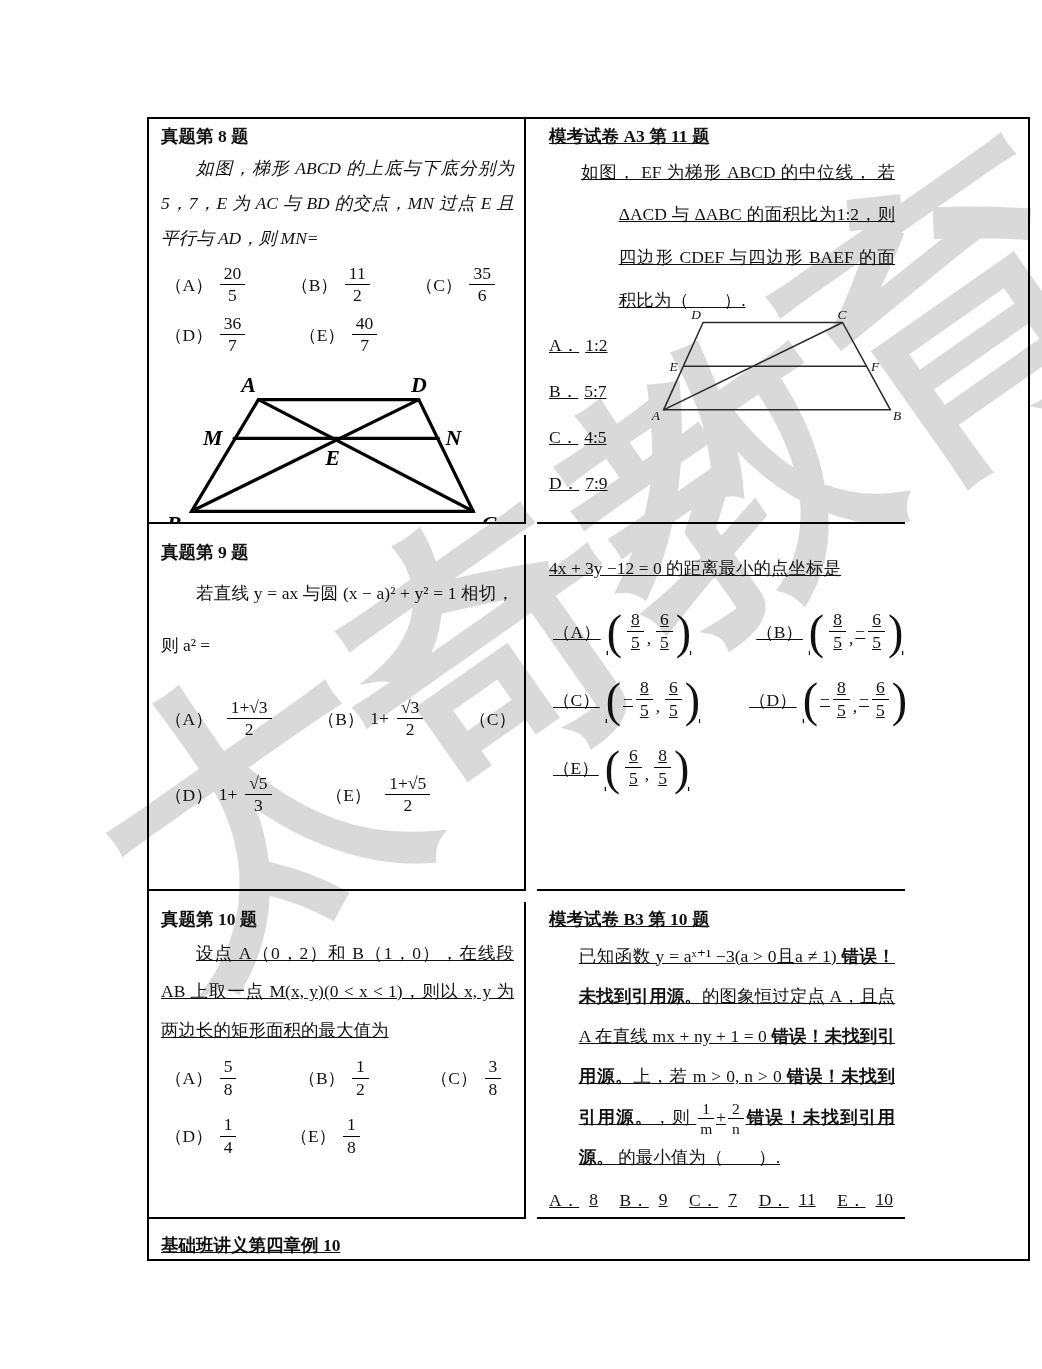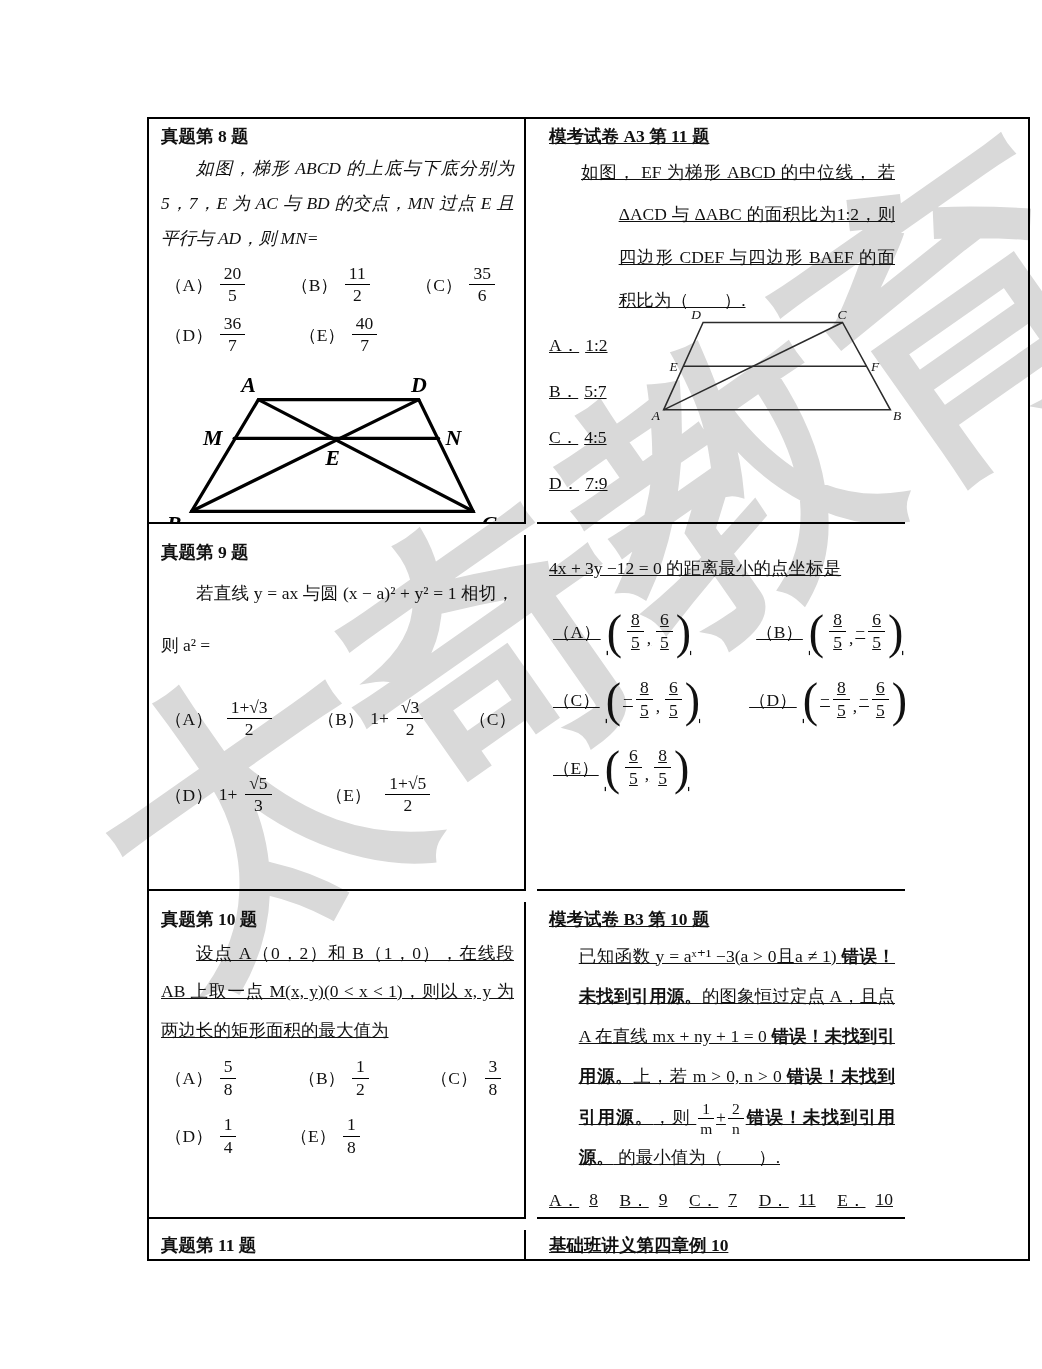--- a/index.html
+++ b/index.html
@@ -387,20 +387,17 @@
           <span>D．</span>
           <span>11</span>
         </span>
       <span class="opt">
           <span>E．</span>
           <span>10</span>
         </span>
     </div>
   </div>
 
-  <div class="cell lastrow">
-    <div class="qtitle">真题第 11 题</div>
-  </div>
   <div class="cell lastcol lastrow">
     <div class="qtitle">基础班讲义第四章例 10</div>
   </div>
 
 </div>
 
 </body></html>

